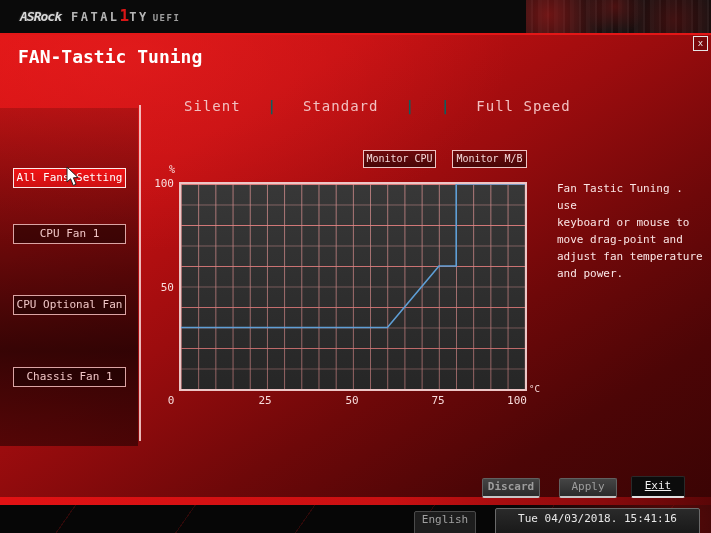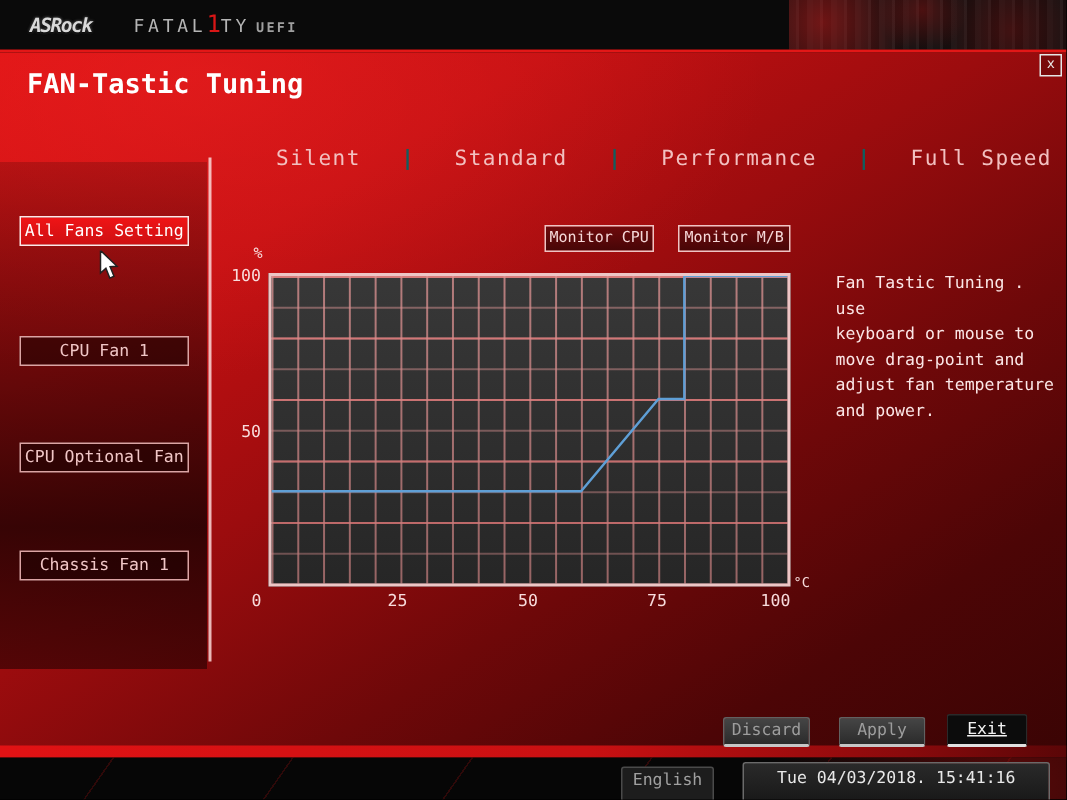--- a/index.html
+++ b/index.html
@@ -14,21 +14,21 @@
   .topbar-circuit{position:absolute;right:0;top:0;width:185px;height:33px;
     background:
       radial-gradient(circle at 12% 45%, rgba(190,25,25,.55), transparent 38%),
       radial-gradient(circle at 48% 20%, rgba(170,20,20,.40), transparent 30%),
       radial-gradient(circle at 80% 60%, rgba(120,15,15,.45), transparent 35%),
       repeating-linear-gradient(90deg,#141414 0 5px,#1e1e1e 5px 7px,#0e0e0e 7px 12px,#191919 12px 16px);
   }
   .logo{position:absolute;left:20px;top:6px;white-space:nowrap;}
   .logo .asrock{font-style:italic;font-weight:bold;font-size:13px;color:#d9d9d9;
     text-shadow:0 1px 1px #000,0 0 2px #777;letter-spacing:-1px;}
-  .logo .fatal{font-size:12px;font-weight:normal;color:#b5b5b5;letter-spacing:2.5px;margin-left:28px;}
+  .logo .fatal{font-size:12px;font-weight:bold;color:#b5b5b5;letter-spacing:2.5px;margin-left:10px;}
   .logo .fatal-one{color:#d81616;font-size:16px;letter-spacing:0;}
   .logo .uefi{font-size:9px;font-weight:bold;color:#9f9f9f;letter-spacing:1.5px;margin-left:4px;}
   
   .panel{position:absolute;left:0;top:33px;width:711px;height:472px;
     background:
       radial-gradient(ellipse 90% 70% at 18% 4%, rgba(255,45,45,.30), transparent 60%),
       linear-gradient(148deg,#dd1314 0%,#c41012 25%,#9c0c0e 45%,#6e0809 65%,#4c0506 82%,#3a0404 100%);
     border-top:2px solid #e31717;
   }
   .panel-bottom-strip{position:absolute;left:0;top:497px;width:711px;height:8px;
@@ -77,21 +77,21 @@
   .mon-cpu{left:363px;width:73px;}
   .mon-mb{left:452px;width:75px;}
   
   .help{position:absolute;left:557px;top:180px;width:150px;font-size:11px;line-height:17px;
     color:#fbe6e6;white-space:pre-line;}
   
   .foot-btn{position:absolute;top:478px;width:58px;height:20px;box-sizing:border-box;
     background:linear-gradient(#454545,#2b2b2b);border:1px solid #616161;
     border-bottom:2px solid #c6c6c6;color:#9d9d9d;font-size:11px;text-align:center;
     line-height:16px;cursor:pointer;border-radius:2px;}
-  .btn-discard{left:482px;}
+  .btn-discard{left:482px;font-weight:bold;}
   .btn-apply{left:559px;}
   .btn-exit{left:631px;top:476px;width:54px;height:22px;background:#0c0c0c;
     border:1px solid #2a2a2a;border-bottom:2px solid #e0e0e0;color:#f2f2f2;line-height:18px;text-decoration:underline;}
   
   .statusbar{position:absolute;left:0;top:505px;width:711px;height:28px;background:#060606;
     background-image:
       radial-gradient(circle at 96% 60%, rgba(150,10,10,.55), transparent 25%),
       repeating-linear-gradient(-55deg, transparent 0 46px, rgba(150,15,15,.28) 46px 47px, transparent 47px 98px);}
   .lang-btn{position:absolute;left:414px;top:511px;width:62px;height:26px;box-sizing:border-box;
     background:#1d1d1d;border:1px solid #4a4a4a;color:#a0a0a0;font-size:11px;
@@ -115,26 +115,25 @@
 <div class="panel-bottom-strip"></div>
 
 <div class="page-title">FAN-Tastic Tuning</div>
 <div class="close-btn">x</div>
 
 <div class="tabs">
   <span class="tab">Silent</span>
   <span class="tab-sep">|</span>
   <span class="tab">Standard</span>
   <span class="tab-sep">|</span>
-  <span class="tab">Performance</span>
   <span class="tab-sep">|</span>
   <span class="tab">Full Speed</span>
 </div>
 
-<div class="side-btn active" style="top:144px;text-align:center;">All Fans Setting</div>
+<div class="side-btn active" style="top:168px;text-align:center;">All Fans Setting</div>
 <div class="side-btn" style="top:224px;">CPU Fan 1</div>
 <div class="side-btn" style="top:295px;">CPU Optional Fan</div>
 <div class="side-btn" style="top:367px;">Chassis Fan 1</div>
 <div class="divider"></div>
 
 <svg class="cursor" viewBox="0 0 14 20">
   <polygon points="1,0 1,15 4.6,11.8 7.2,18.4 10,17.2 7.4,10.8 12,10.5" fill="#ffffff" stroke="#222" stroke-width="1"></polygon>
 </svg>
 
 <div class="mon-btn mon-cpu">Monitor CPU</div>

